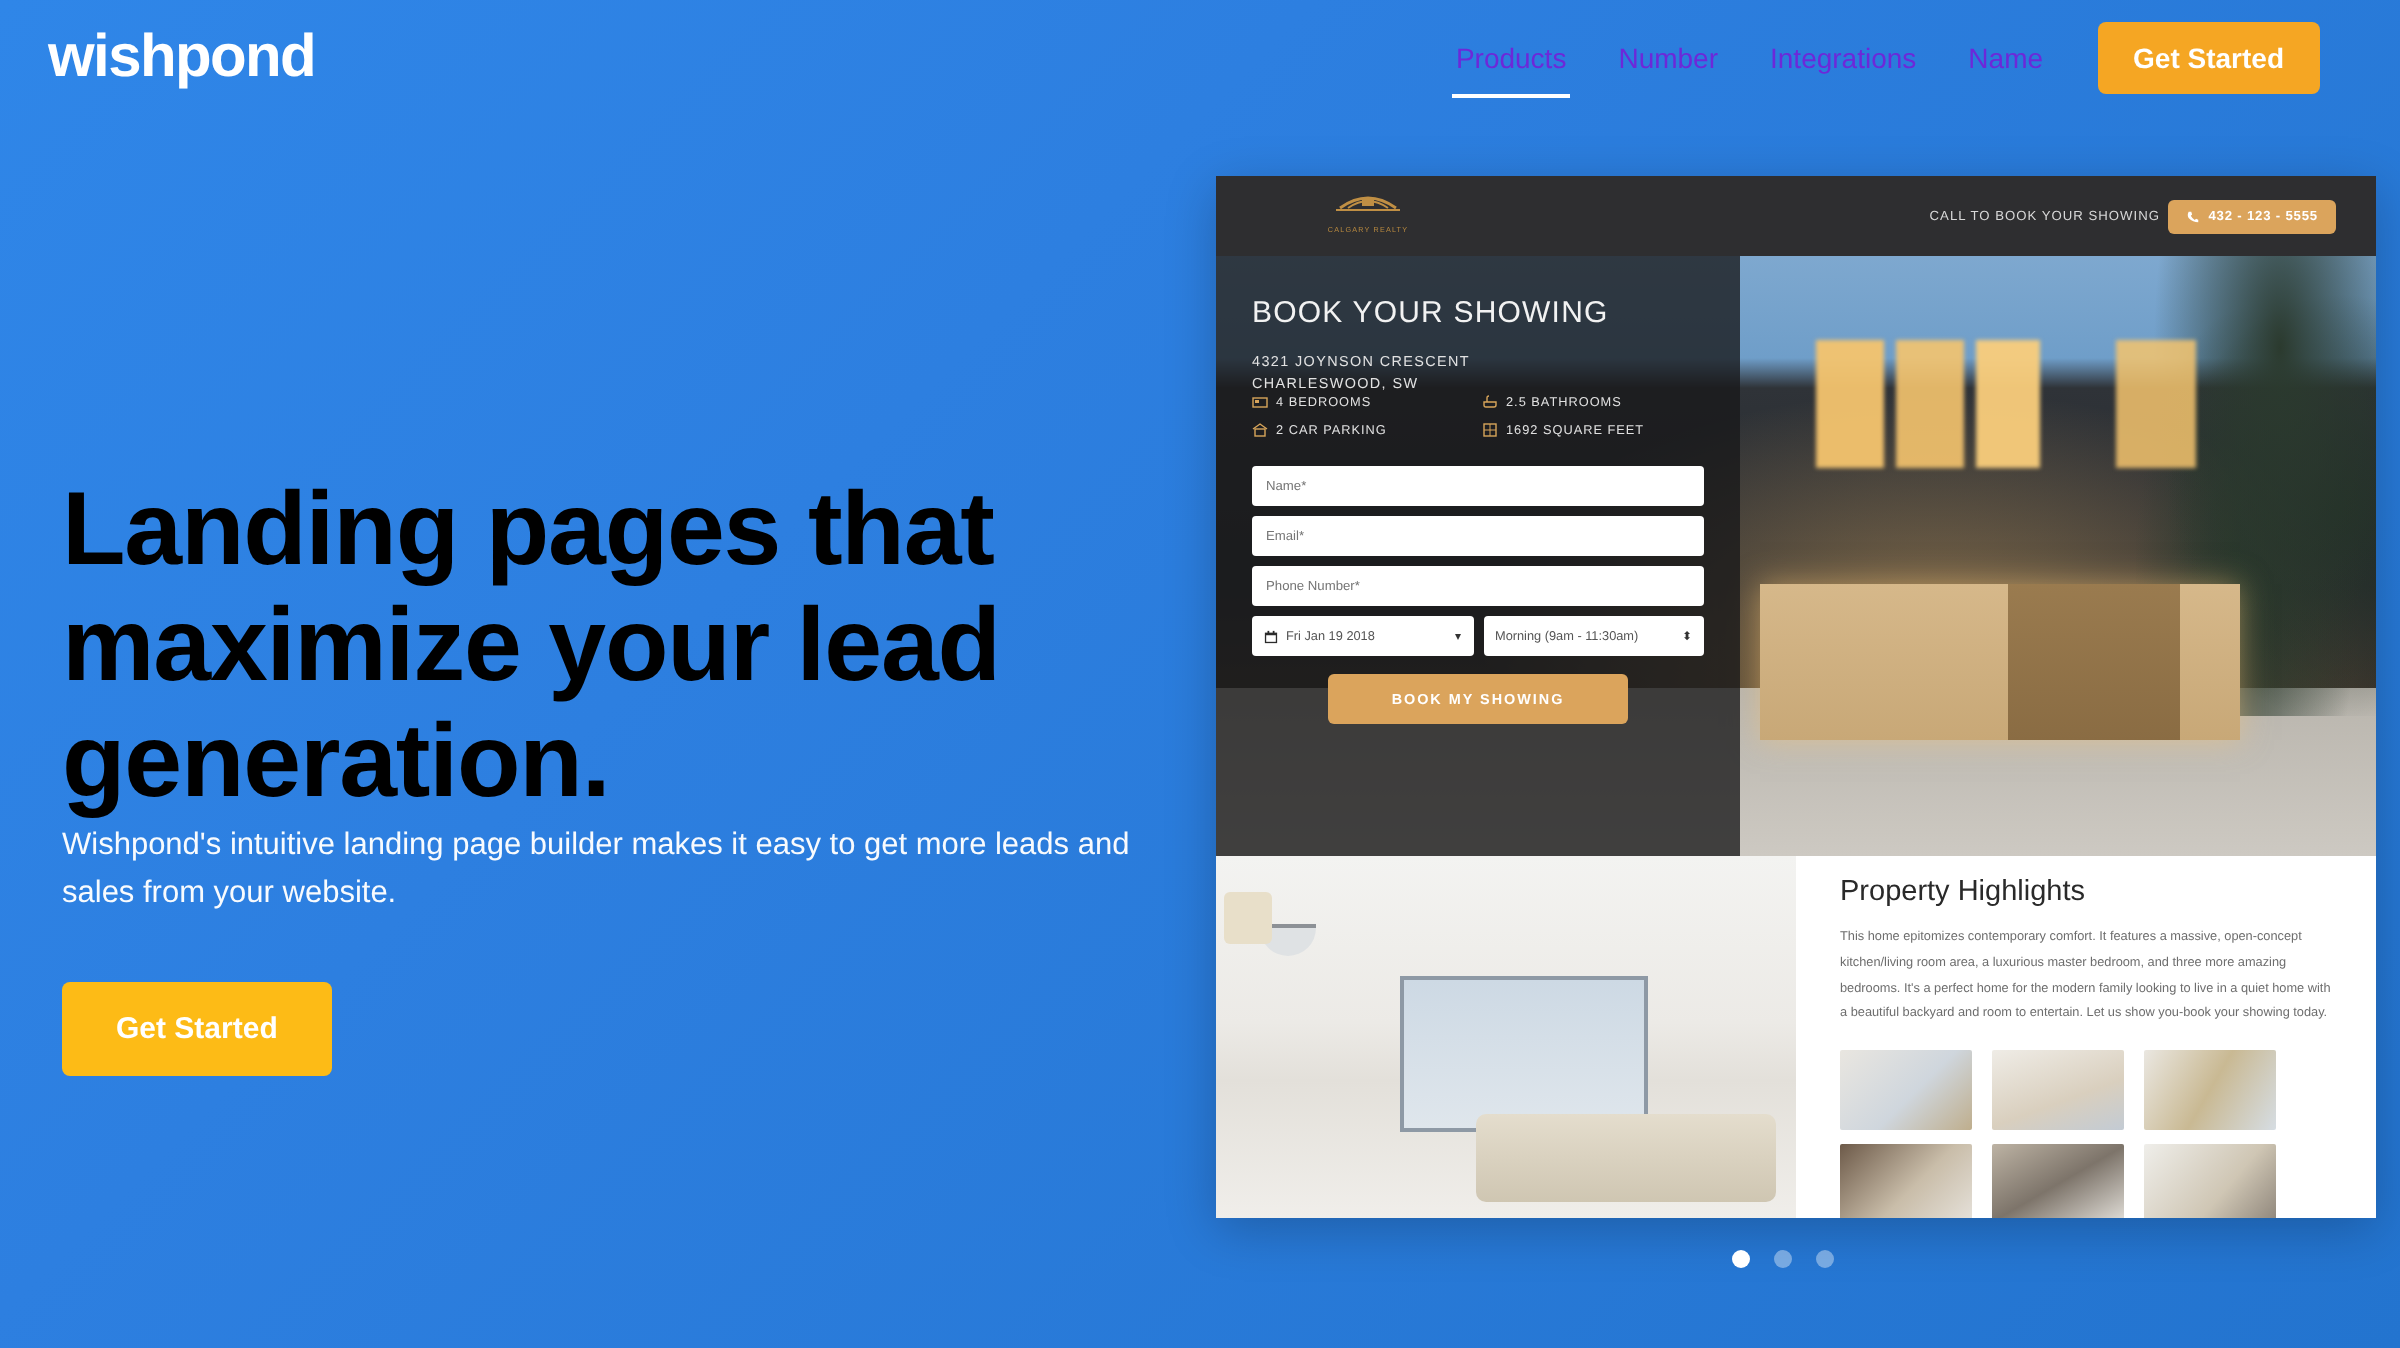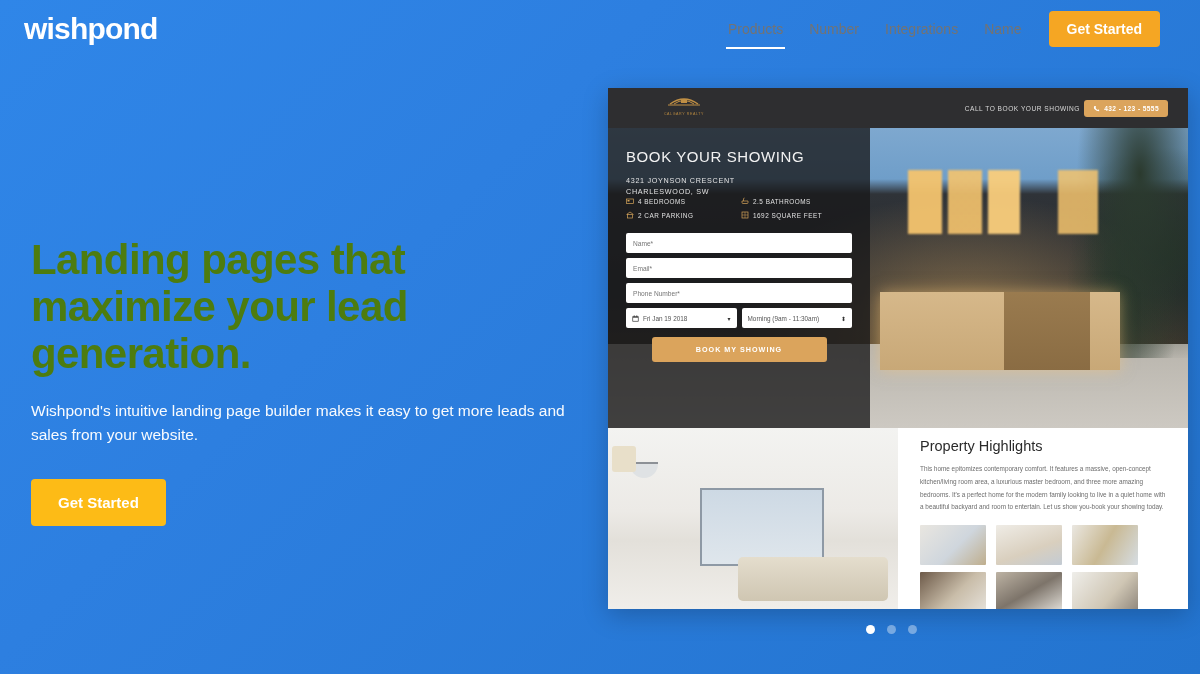--- a/index.html
+++ b/index.html
@@ -21,42 +21,42 @@
   .logo {
     position: absolute; left: 24px; top: 14px;
     color: #ffffff; font-size: 30px; font-weight: bold;
     letter-spacing: -0.8px; line-height: 1;
   }
   .nav-links {
     position: absolute; right: 16px; top: 11px;
     display: flex; align-items: center; gap: 0px;
   }
   .nav-link {
-    color: #737373; font-size: 14px; padding: 8px 13px;
+    color: #6d28d9; font-size: 14px; padding: 8px 13px;
     text-decoration: none; position: relative; white-space: nowrap;
   }
   .nav-link.active::after {
     content: ""; position: absolute; left: 11px; right: 11px; bottom: -4px;
     height: 2px; background: #ffffff;
   }
   .nav-cta {
     background: #f5a623; color: #ffffff; font-size: 14px; font-weight: bold;
     padding: 10px 18px; border-radius: 4px; border: none; margin-left: 14px;
     cursor: pointer; white-space: nowrap;
   }
 
   
   .hero-left { position: absolute; left: 31px; top: 236px; width: 560px; }
   .hero-title {
-    color: #4d7c0f; font-size: 42px; font-weight: bold;
+    color: #000000; font-size: 52px; font-weight: bold;
     line-height: 1.12; letter-spacing: -0.6px;
   }
   .hero-sub {
     color: #ffffff; font-size: 15.5px; line-height: 1.55;
-    margin-top: 22px; width: 545px; opacity: .97;
+    width: 545px; opacity: .97;
   }
   .hero-cta {
     margin-top: 32px; background: #fdbb16; color: #ffffff;
     font-size: 15px; font-weight: bold; padding: 15px 27px;
     border: none; border-radius: 4px; cursor: pointer;
   }
 
   
   .mockup {
     position: absolute; left: 608px; top: 88px; width: 580px; height: 521px;
@@ -147,21 +147,21 @@
     padding: 0 7px; font-size: 6.6px; color: #666; font-family: inherit;
   }
   .mock-row { display: flex; gap: 5px; margin-bottom: 9px; }
   .mock-select {
     flex: 1; height: 20px; background: #ffffff; border-radius: 2px;
     display: flex; align-items: center; padding: 0 6px; gap: 4px;
     font-size: 6.4px; color: #555; cursor: pointer; position: relative;
   }
   .mock-select .caret { margin-left: auto; font-size: 6px; color: #333; }
   .mock-submit {
-    display: block; margin: 0 auto; width: 175px; background: #dba45c;
+    display: block; margin: 0 auto; width: 150px; background: #dba45c;
     color: #ffffff; font-size: 7.2px; font-weight: bold; letter-spacing: 1px;
     border: none; border-radius: 3px; padding: 8px 0; cursor: pointer;
   }
 
   
   .mock-lower { position: relative; height: 181px; display: flex; }
   .mock-interior {
     width: 290px; height: 181px; position: relative; overflow: hidden;
     background: linear-gradient(to bottom, #f3f3f1 0%, #eceae6 46%, #e3e0da 62%, #f0eeea 100%);
   }

